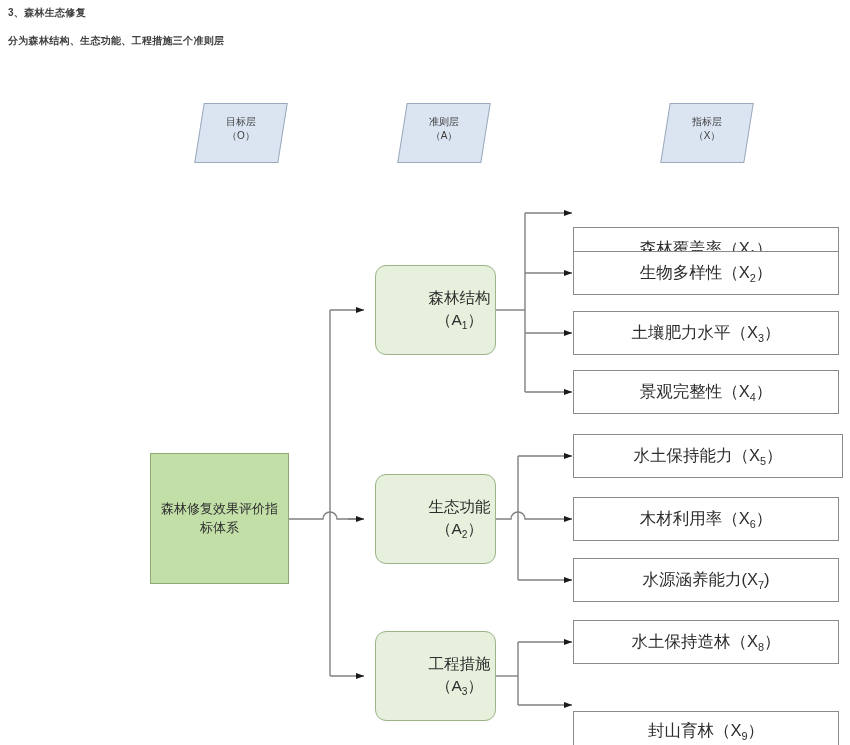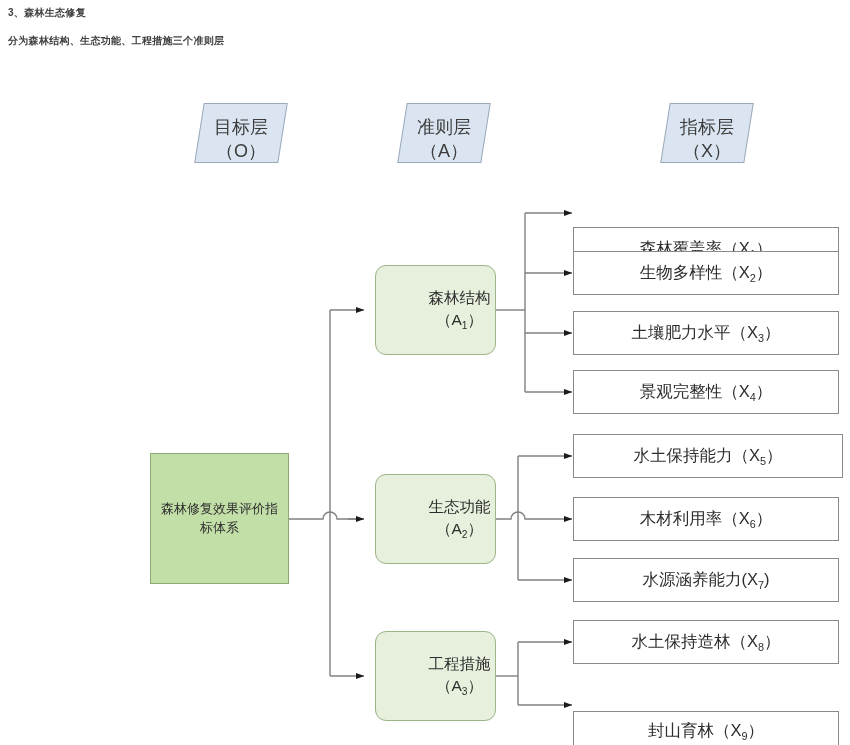--- a/index.html
+++ b/index.html
@@ -28,21 +28,21 @@
   .para{
     position:absolute;
     background:#dbe5f1;
     border:1px solid #9ba9bd;
     transform:skewX(-9deg);
     box-sizing:border-box;
   }
   .para-txt{
     position:absolute;
     text-align:center;
-    font-size:18px;
+    font-size:10px;
     color:#3c3c3c;
     line-height:1.35;
     white-space:nowrap;
   }
 
   .rootbox{
     position:absolute;
     background:#c3dfa8;
     border:1px solid #8faa74;
     box-sizing:border-box;

